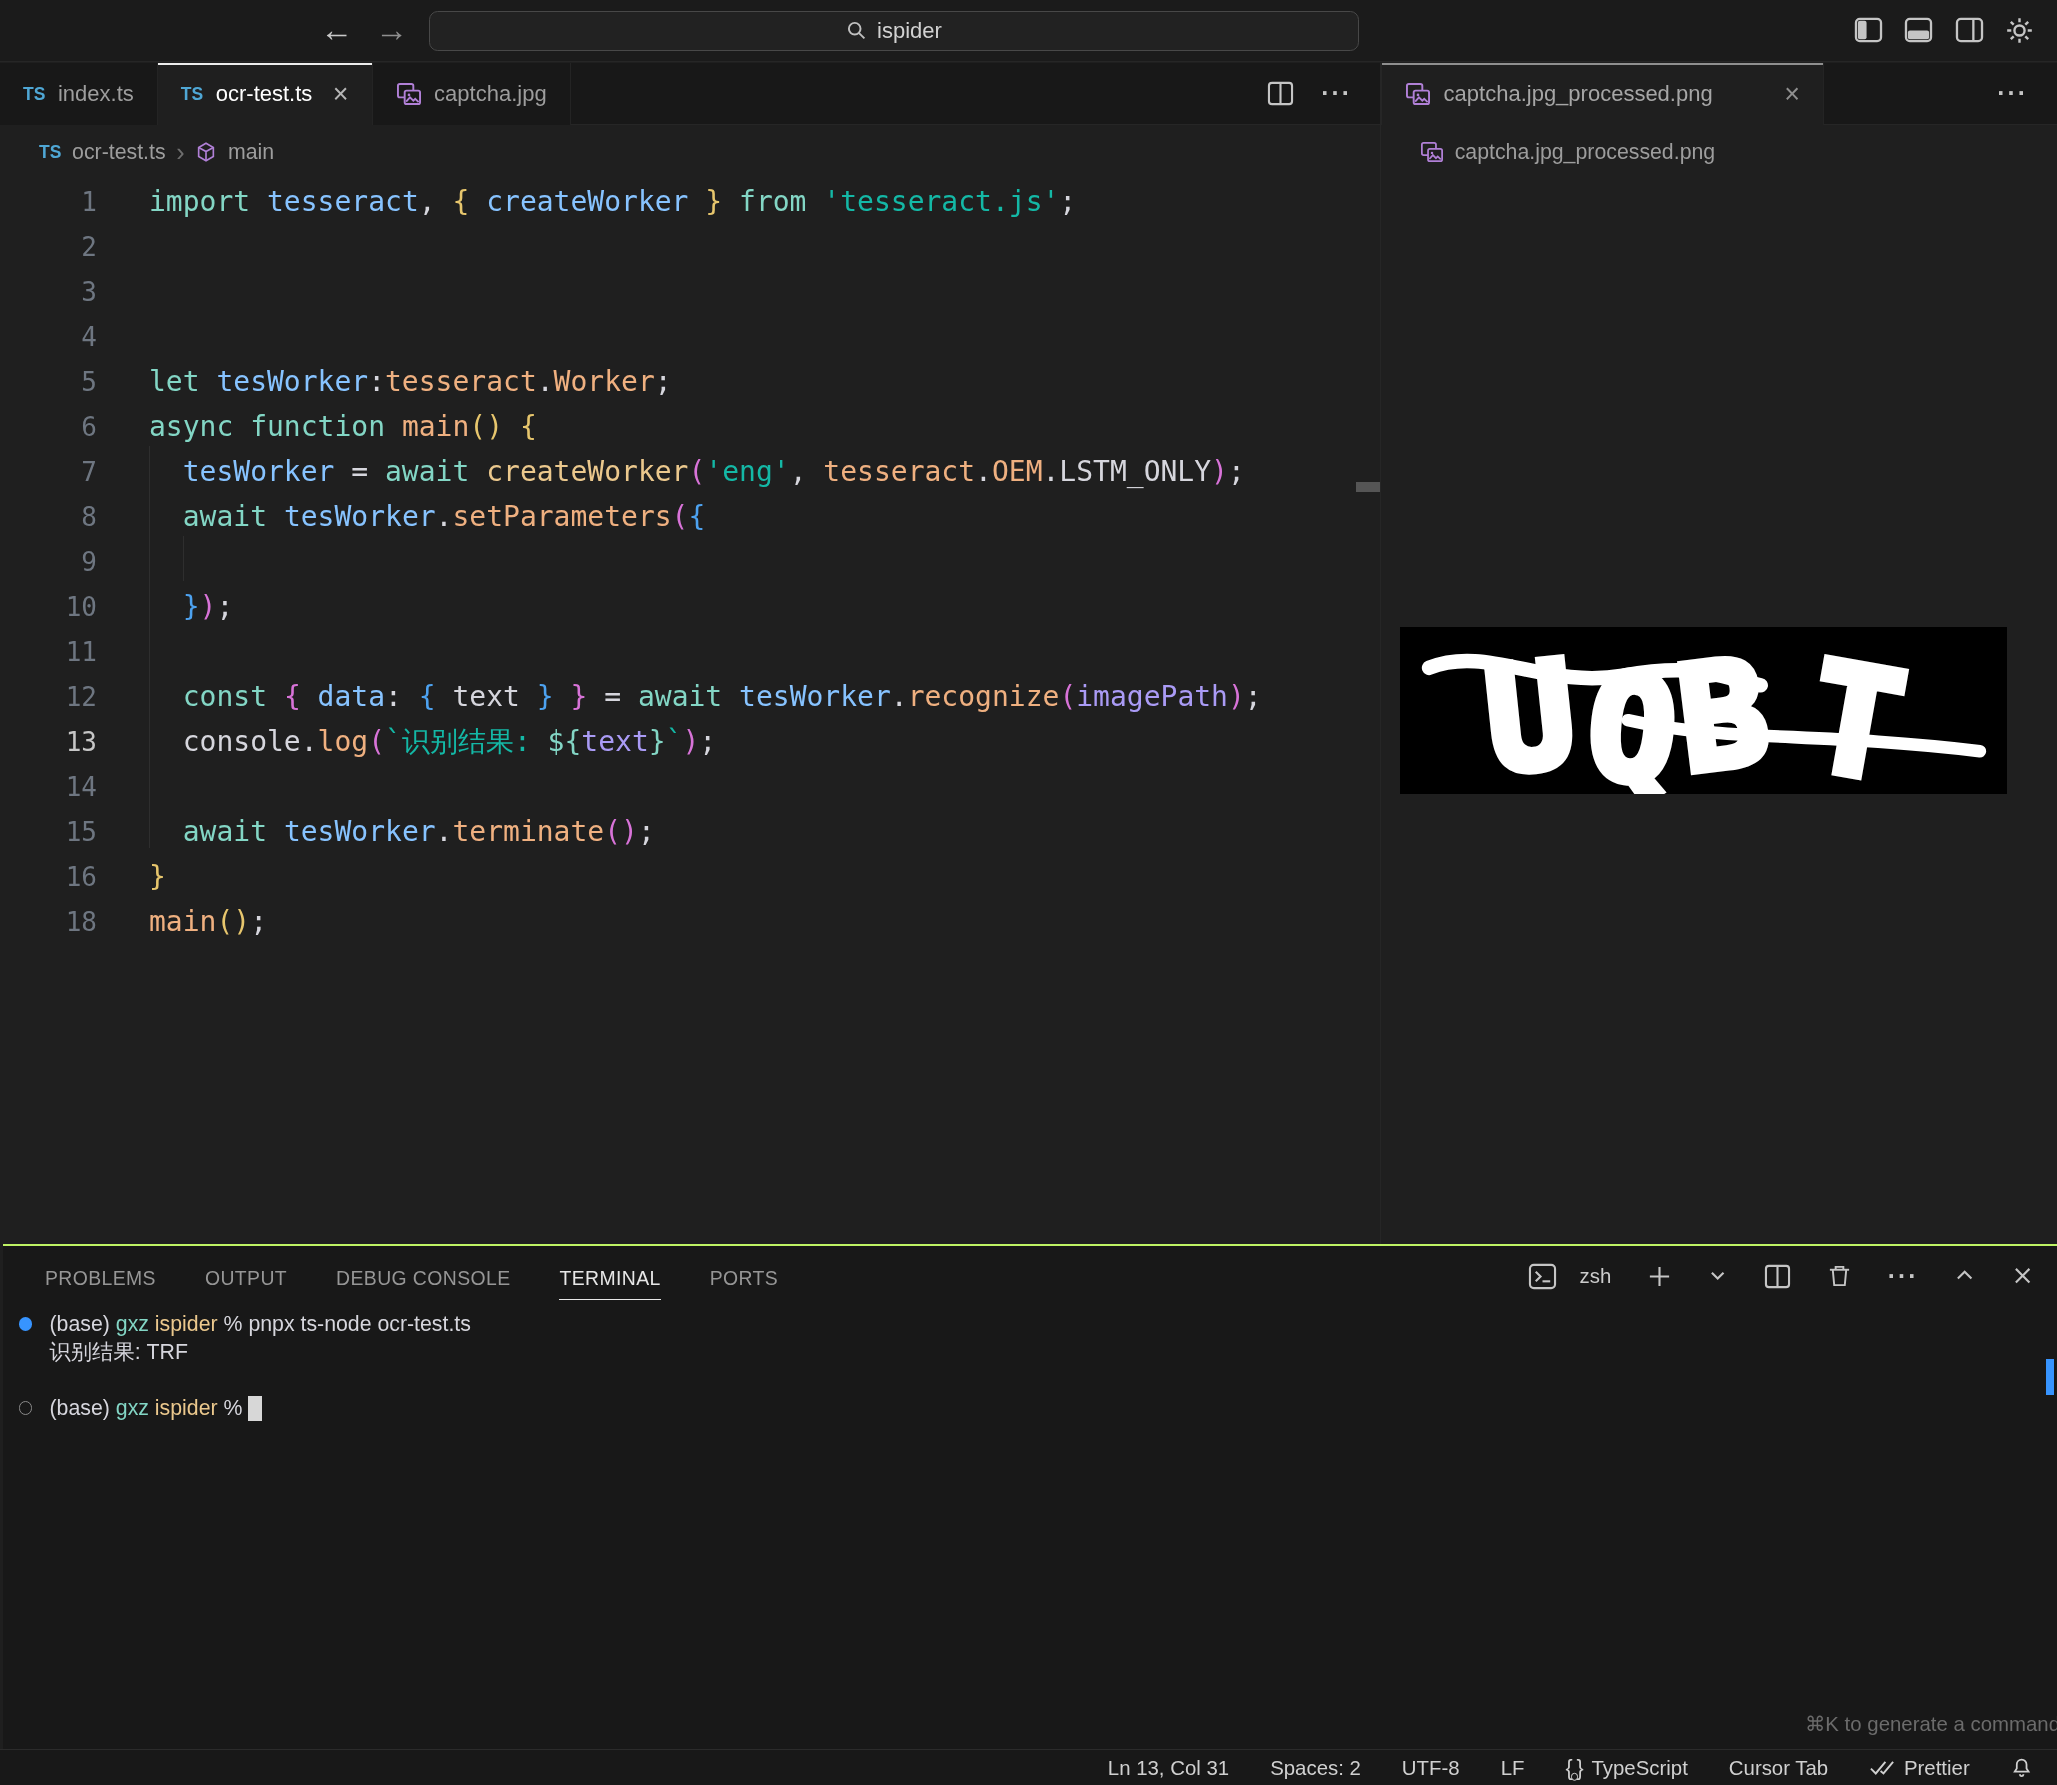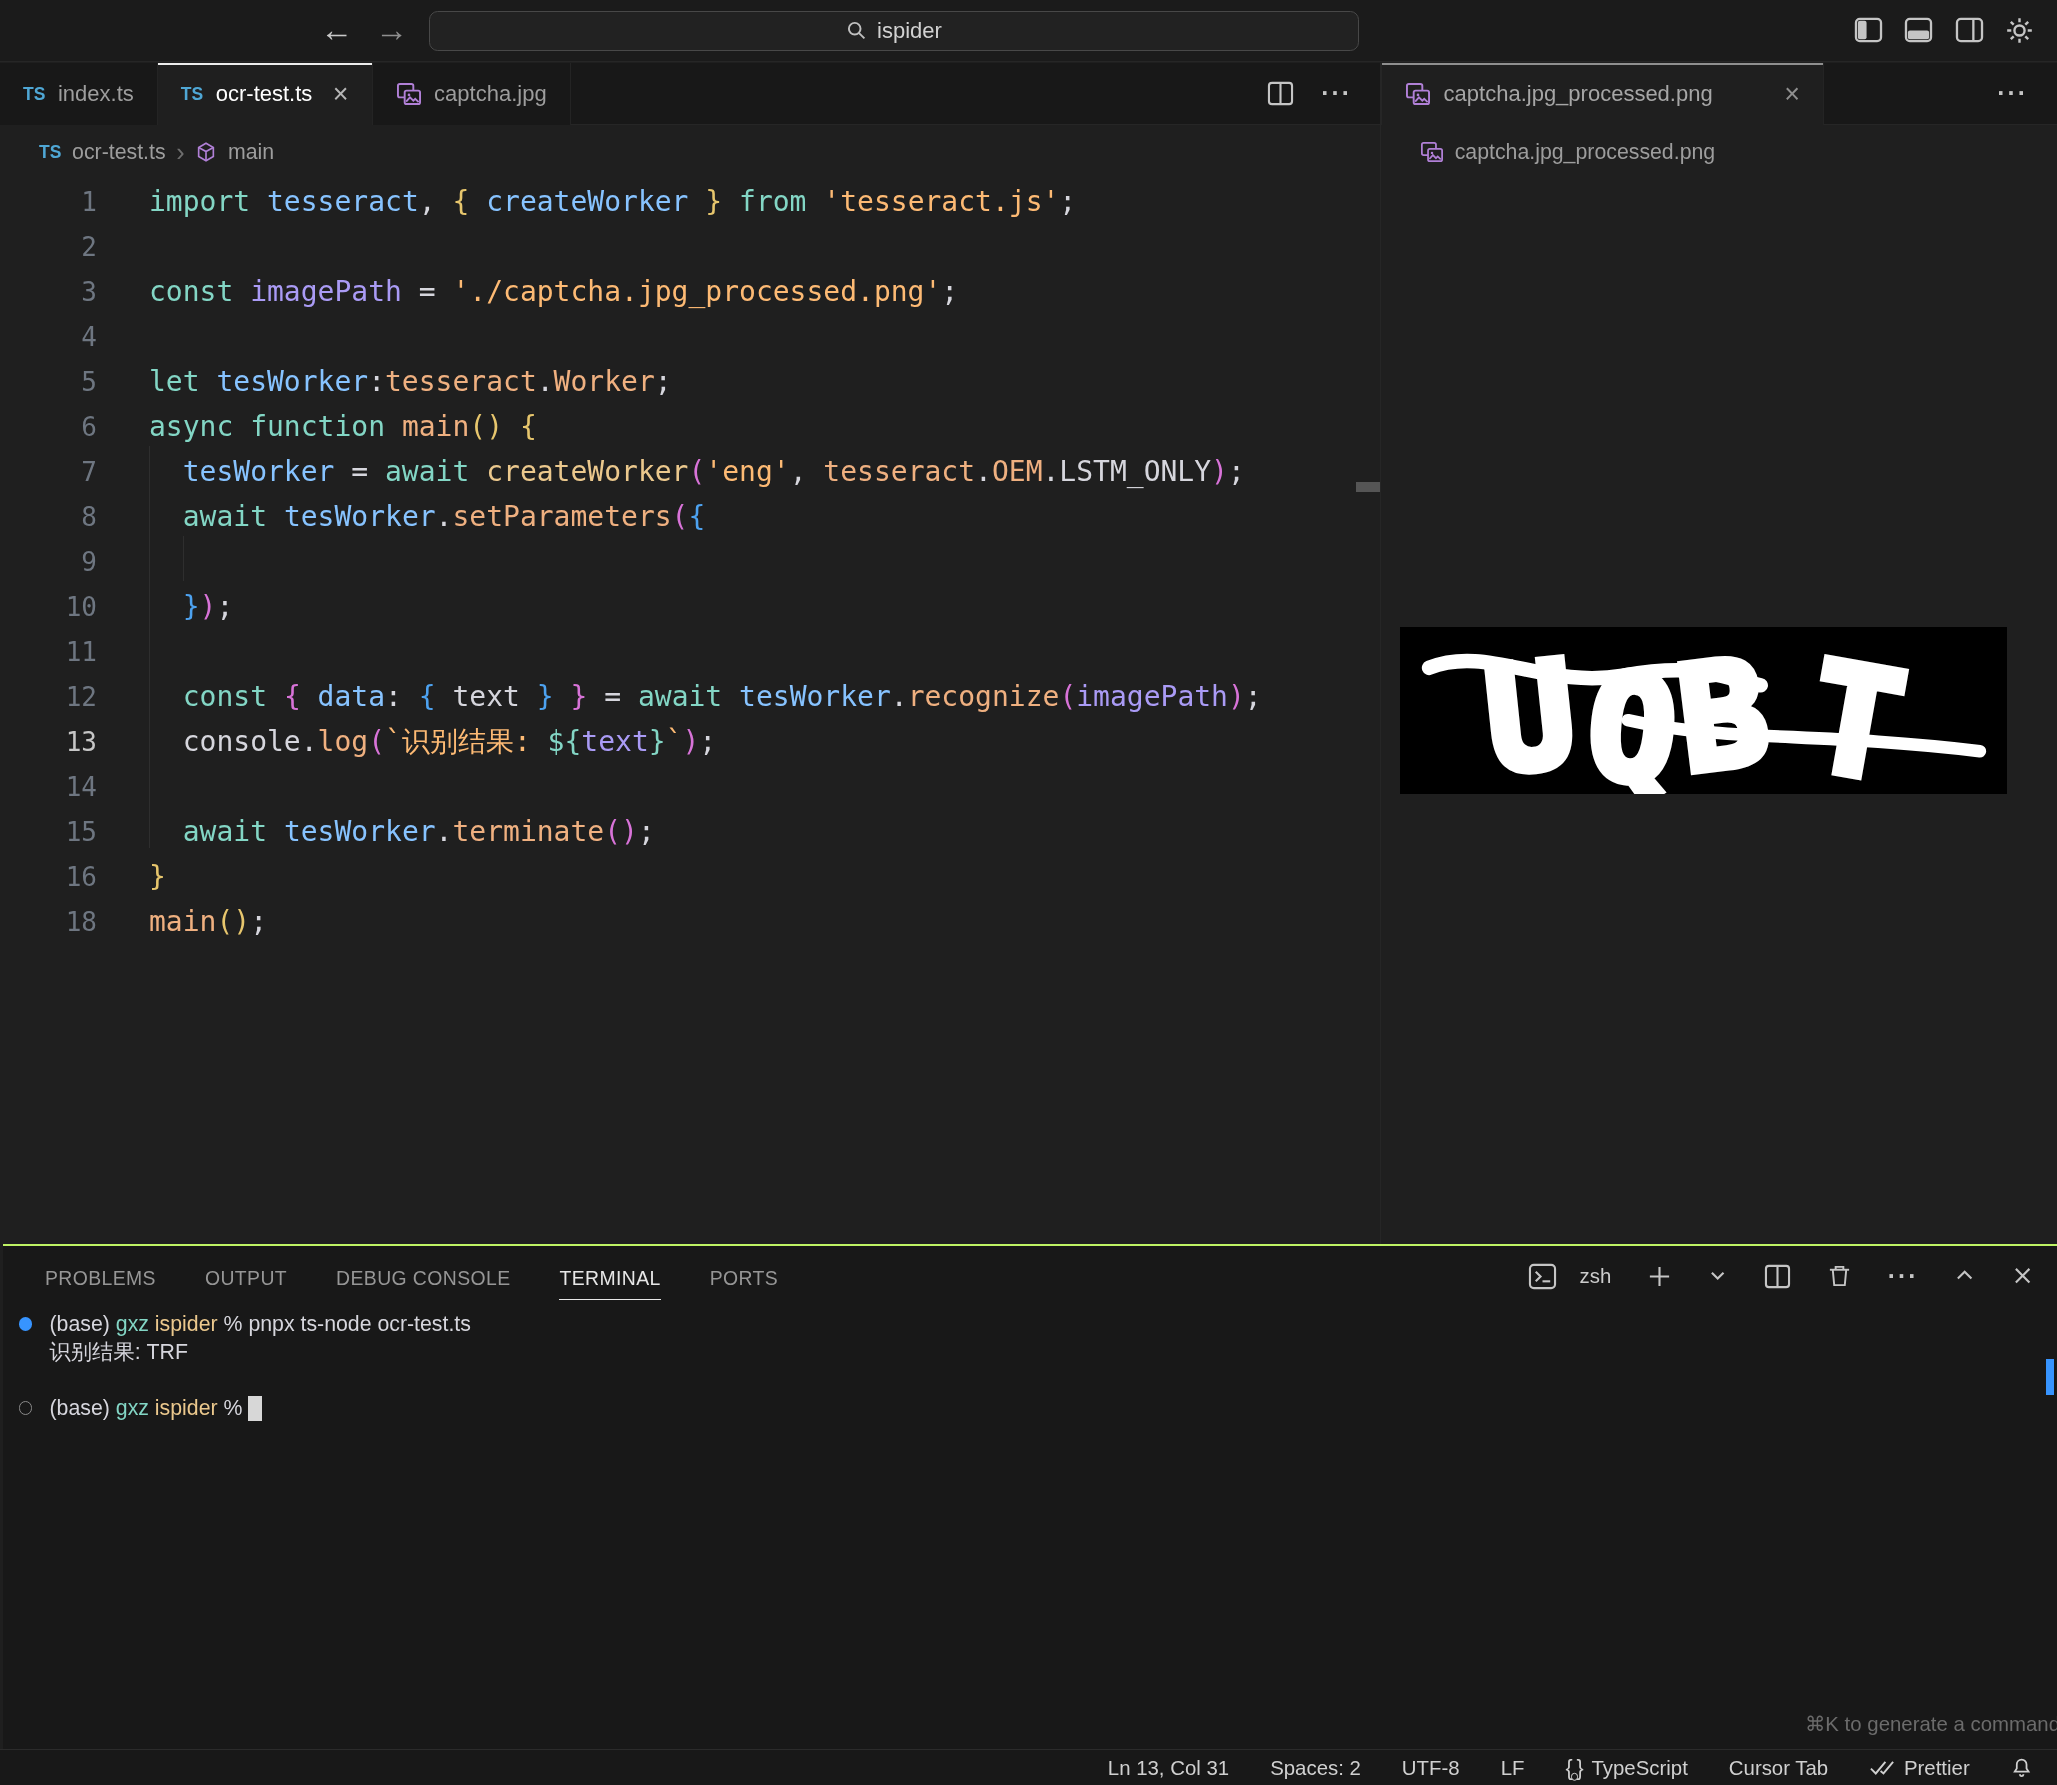--- a/index.html
+++ b/index.html
@@ -37,21 +37,21 @@
   .bc-right{left:1420px}
   .bc-chevron{color:#6e6e6e;font-size:25px}
 
   
   .editor{position:absolute;left:0;top:179px;width:1380px;height:1065px;background:#1f1f1f;overflow:hidden}
   .code-line{display:flex;height:45px;align-items:center;font-family:"DejaVu Sans Mono",monospace;font-size:28px;white-space:pre}
   .ln{flex:0 0 97px;text-align:right;color:#6e7681;font-size:26px}
   .ln.cur{color:#c6c6c6}
   .lcode{margin-left:52px}
   .tok-kw{color:#83d6c5}.tok-vr{color:#87c3ff}.tok-pr{color:#aa9bf5}.tok-fn{color:#efb080}
-  .tok-fc{color:#ebc88d}.tok-ty{color:#efb080}.tok-st{color:#fdba74}.tok-pl{color:#d6d6dd}
+  .tok-fc{color:#ebc88d}.tok-ty{color:#efb080}.tok-st{color:#14b8a6}.tok-pl{color:#d6d6dd}
   .tok-pc{color:#d6d6dd}.tok-b1{color:#e7c66d}.tok-b2{color:#d873d8}.tok-b3{color:#4da2f0}
   .iguide{position:absolute;width:1px;background:#2e2e2e}
   .vdivider{position:absolute;left:1380px;top:63px;width:1px;height:1181px;background:#262626}
   .sthumb{position:absolute;left:1356px;top:482px;width:24px;height:9.7px;background:#555555}
 
   .editor-right{position:absolute;left:1381px;top:179px;width:676px;height:1065px;background:#1f1f1f}
   .captcha{position:absolute;left:19.4px;top:448px;width:607px;height:167px;background:#000000}
 
   
   .panel{position:absolute;left:3px;top:1244px;width:100%;height:505px;background:#181818;border-top:2px solid #bef264}
@@ -213,21 +213,21 @@
           </svg>
       </span>
       <span>captcha.jpg_processed.png</span>
     </div>
   </div>
 
   <div class="editor">
     <div>
         <div class="code-line"><span class="ln">1</span><span class="lcode"><span class="tok-kw">import</span><span class="tok-pl"> </span><span class="tok-vr">tesseract</span><span class="tok-pc">,</span><span class="tok-pl"> </span><span class="tok-b1">{</span><span class="tok-pl"> </span><span class="tok-vr">createWorker</span><span class="tok-pl"> </span><span class="tok-b1">}</span><span class="tok-pl"> </span><span class="tok-kw">from</span><span class="tok-pl"> </span><span class="tok-st">'tesseract.js'</span><span class="tok-pc">;</span></span></div>
         <div class="code-line"><span class="ln">2</span><span class="lcode"></span></div>
-        <div class="code-line"><span class="ln">3</span><span class="lcode"><span class="tok-kw">const</span><span class="tok-pl"> </span><span class="tok-pr">imagePath</span><span class="tok-pl"> </span><span class="tok-pc">=</span><span class="tok-pl"> </span><span class="tok-st">'./captcha.jpg_processed.png'</span><span class="tok-pc">;</span></span></div>
+        <div class="code-line"><span class="ln">3</span></div>
         <div class="code-line"><span class="ln">4</span><span class="lcode"></span></div>
         <div class="code-line"><span class="ln">5</span><span class="lcode"><span class="tok-kw">let</span><span class="tok-pl"> </span><span class="tok-vr">tesWorker</span><span class="tok-pc">:</span><span class="tok-ty">tesseract</span><span class="tok-pc">.</span><span class="tok-ty">Worker</span><span class="tok-pc">;</span></span></div>
         <div class="code-line"><span class="ln">6</span><span class="lcode"><span class="tok-kw">async</span><span class="tok-pl"> </span><span class="tok-kw">function</span><span class="tok-pl"> </span><span class="tok-fn">main</span><span class="tok-b1">(</span><span class="tok-b1">)</span><span class="tok-pl"> </span><span class="tok-b1">{</span></span></div>
         <div class="code-line"><span class="ln">7</span><span class="lcode"><span class="tok-pl">  </span><span class="tok-vr">tesWorker</span><span class="tok-pl"> </span><span class="tok-pc">=</span><span class="tok-pl"> </span><span class="tok-kw">await</span><span class="tok-pl"> </span><span class="tok-fc">createWorker</span><span class="tok-b2">(</span><span class="tok-st">'eng'</span><span class="tok-pc">,</span><span class="tok-pl"> </span><span class="tok-ty">tesseract</span><span class="tok-pc">.</span><span class="tok-ty">OEM</span><span class="tok-pc">.</span><span class="tok-pl">LSTM_ONLY</span><span class="tok-b2">)</span><span class="tok-pc">;</span></span></div>
         <div class="code-line"><span class="ln">8</span><span class="lcode"><span class="tok-pl">  </span><span class="tok-kw">await</span><span class="tok-pl"> </span><span class="tok-vr">tesWorker</span><span class="tok-pc">.</span><span class="tok-fn">setParameters</span><span class="tok-b2">(</span><span class="tok-b3">{</span></span></div>
         <div class="code-line"><span class="ln">9</span></div>
         <div class="code-line"><span class="ln">10</span><span class="lcode"><span class="tok-pl">  </span><span class="tok-b3">}</span><span class="tok-b2">)</span><span class="tok-pc">;</span></span></div>
         <div class="code-line"><span class="ln">11</span><span class="lcode"></span></div>
         <div class="code-line"><span class="ln">12</span><span class="lcode"><span class="tok-pl">  </span><span class="tok-kw">const</span><span class="tok-pl"> </span><span class="tok-b2">{</span><span class="tok-pl"> </span><span class="tok-vr">data</span><span class="tok-pc">:</span><span class="tok-pl"> </span><span class="tok-b3">{</span><span class="tok-pl"> </span><span class="tok-pl">text</span><span class="tok-pl"> </span><span class="tok-b3">}</span><span class="tok-pl"> </span><span class="tok-b2">}</span><span class="tok-pl"> </span><span class="tok-pc">=</span><span class="tok-pl"> </span><span class="tok-kw">await</span><span class="tok-pl"> </span><span class="tok-vr">tesWorker</span><span class="tok-pc">.</span><span class="tok-fn">recognize</span><span class="tok-b2">(</span><span class="tok-pr">imagePath</span><span class="tok-b2">)</span><span class="tok-pc">;</span></span></div>
         <div class="code-line"><span class="ln cur">13</span><span class="lcode"><span class="tok-pl">  </span><span class="tok-pl">console</span><span class="tok-pc">.</span><span class="tok-fn">log</span><span class="tok-b2">(</span><span class="tok-st">`识别结果: </span><span class="tok-kw">${</span><span class="tok-pr">text</span><span class="tok-kw">}</span><span class="tok-st">`</span><span class="tok-b2">)</span><span class="tok-pc">;</span></span></div>

